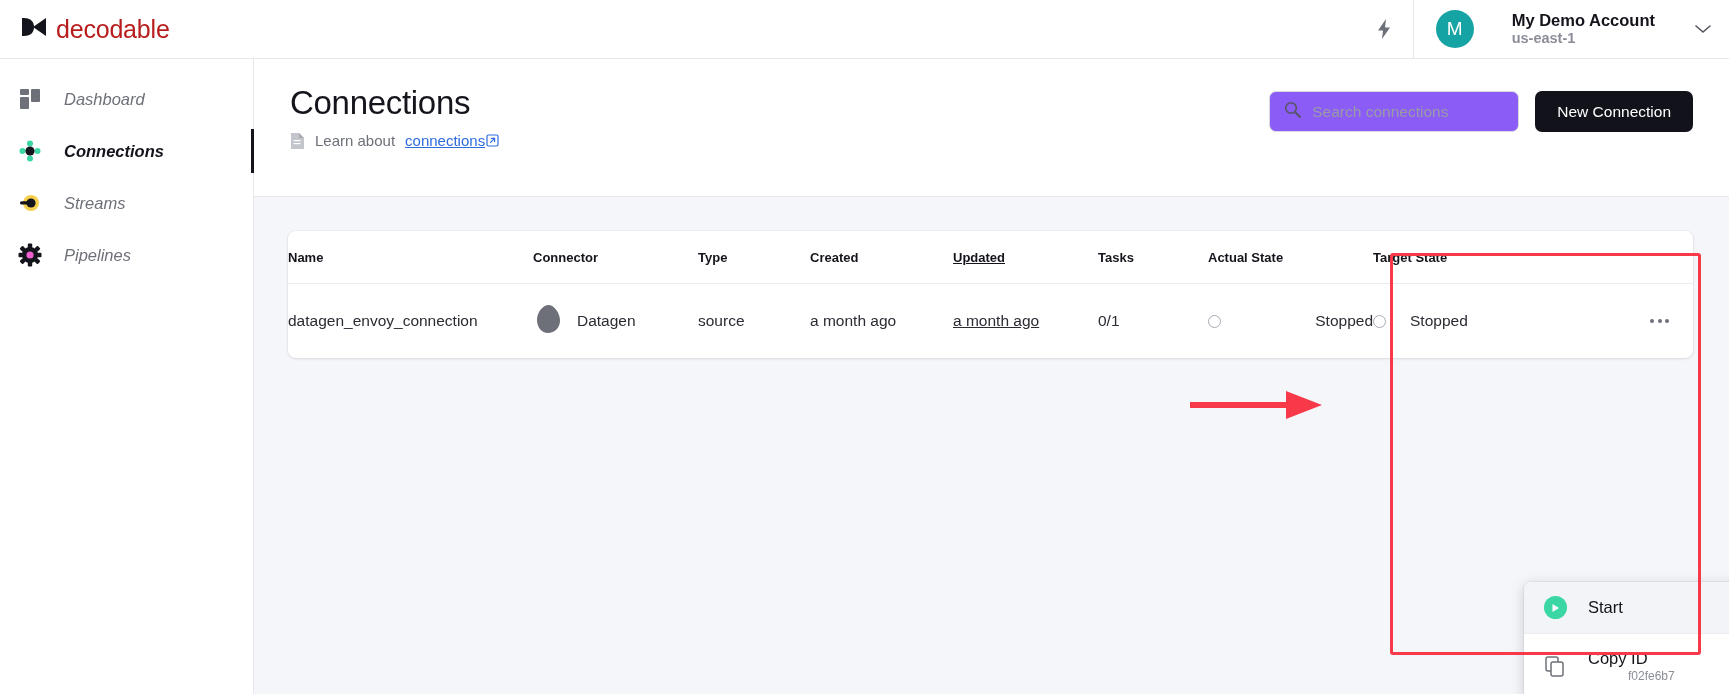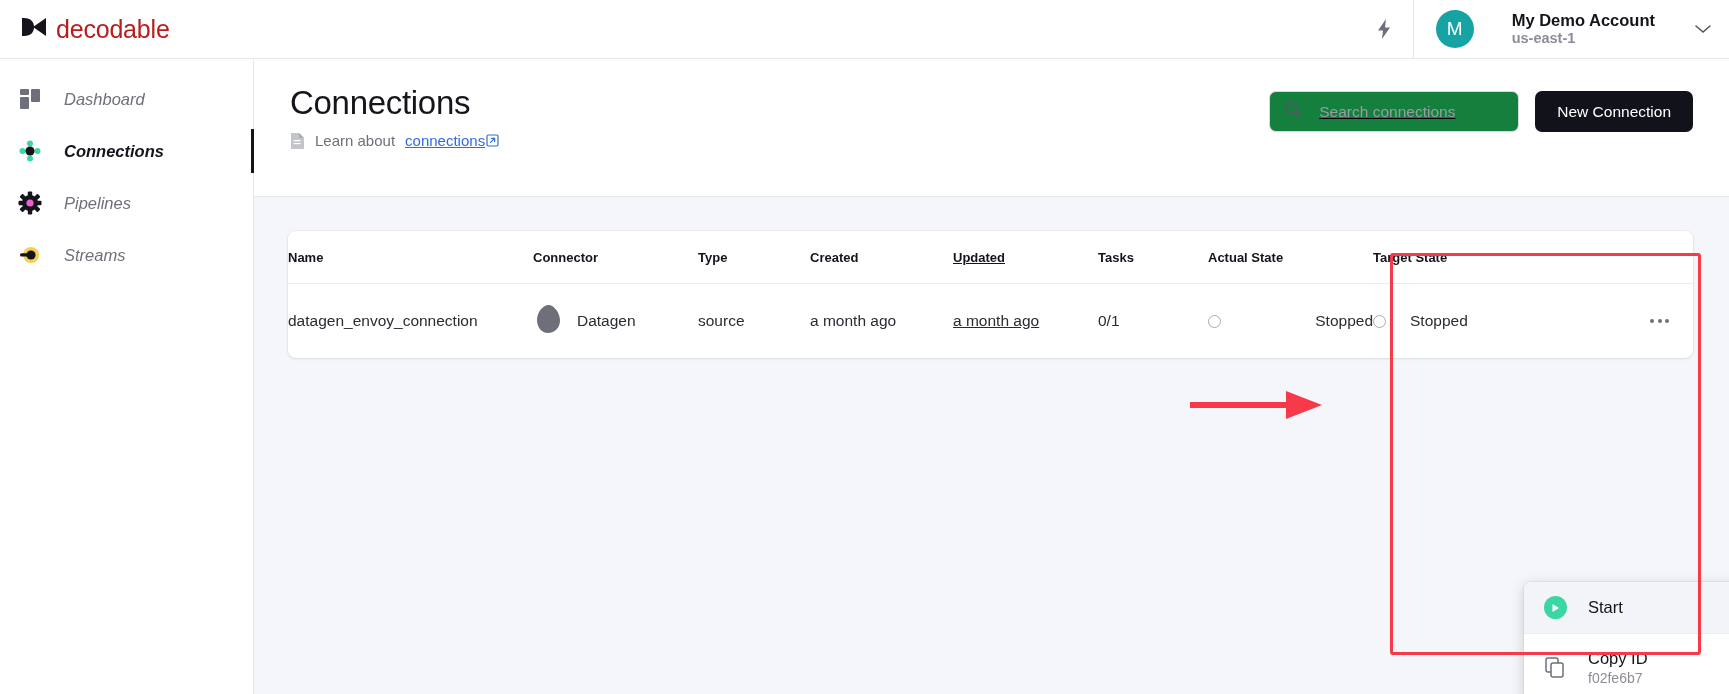--- a/index.html
+++ b/index.html
@@ -137,26 +137,25 @@
     gap: 1px;
   }
   .ext-icon { display: inline-flex; }
 
   .page-head-right { margin-left: auto; display: flex; align-items: center; gap: 16px; padding-top: 6px; }
   .search-box {
     width: 250px;
     height: 41px;
     border: 1px solid #d8dae0;
     border-radius: 7px;
-    background: #15803d;
-    display: flex;
-    align-items: center;
-    gap: 18px;
+    background: #8b5cf6;
+    display: flex;
+    align-items: center;
+    gap: 11px;
     padding: 0 14px;
-    text-decoration: underline;
   }
   .search-box input {
     border: none;
     outline: none;
     font-size: 15.5px;
     color: #14141c;
     font-family: inherit;
     width: 100%;
     background: transparent;
   }
@@ -249,21 +248,21 @@
     display: flex;
     align-items: center;
     gap: 20px;
     padding: 14px 18px;
     cursor: pointer;
   }
   .menu-item.highlight { background: #f3f4f7; }
   .menu-icon { width: 26px; display: flex; align-items: center; justify-content: center; flex: 0 0 auto; }
   .menu-text { display: flex; flex-direction: column; line-height: 1.3; min-width: 0; }
   .menu-label { font-size: 16.5px; color: #14141c; }
-  .menu-sub { font-size: 14px; color: #8b8d98; white-space: nowrap; overflow: hidden; text-overflow: ellipsis; }
+  .menu-sub { font-size: 12px; color: #8b8d98; white-space: nowrap; overflow: hidden; text-overflow: ellipsis; margin-left: 40px; }
   .menu-sep { height: 1px; background: #ebecf0; margin: 0; }
   .play-circle {
     width: 23px; height: 23px;
     border-radius: 50%;
     background: #3ad6a4;
     display: flex; align-items: center; justify-content: center;
   }
 
   
   .anno-box {
@@ -335,51 +334,51 @@
         <span class="nav-icon">
           <svg width="24" height="24" viewBox="0 0 24 24">
             <circle cx="12" cy="4.5" r="3" fill="#3ad6a4"></circle>
             <circle cx="12" cy="19.5" r="3" fill="#3ad6a4"></circle>
             <circle cx="4.5" cy="12" r="3" fill="#3ad6a4"></circle>
             <circle cx="19.5" cy="12" r="3" fill="#3ad6a4"></circle>
             <circle cx="12" cy="12" r="4.6" fill="#14141c"></circle>
           </svg>
         </span>
         <span class="nav-label">Connections</span>
+      </div>
+
+      <div class="nav-item">
+        <span class="nav-icon">
+          <svg width="24" height="24" viewBox="0 0 24 24">
+            <circle cx="13" cy="12" r="8" fill="#f5cf4e"></circle>
+            <circle cx="13" cy="12" r="4.6" fill="#14141c"></circle>
+            <rect x="2" y="10.2" width="9" height="3.4" rx="1.6" fill="#14141c"></rect>
+          </svg>
+        </span>
+        <span class="nav-label">Streams</span>
       </div>
 
       <div class="nav-item">
         <span class="nav-icon">
           <svg width="24" height="24" viewBox="0 0 24 24">
             <g fill="#14141c">
               <circle cx="12" cy="12" r="8"></circle>
               <rect x="9.8" y="0.5" width="4.4" height="5" rx="1"></rect>
               <rect x="9.8" y="18.5" width="4.4" height="5" rx="1"></rect>
               <rect x="0.5" y="9.8" width="5" height="4.4" rx="1"></rect>
               <rect x="18.5" y="9.8" width="5" height="4.4" rx="1"></rect>
               <rect x="2.6" y="3.4" width="4.4" height="5" rx="1" transform="rotate(-45 4.8 5.9)"></rect>
               <rect x="17" y="3.4" width="4.4" height="5" rx="1" transform="rotate(45 19.2 5.9)"></rect>
               <rect x="2.6" y="15.6" width="4.4" height="5" rx="1" transform="rotate(45 4.8 18.1)"></rect>
               <rect x="17" y="15.6" width="4.4" height="5" rx="1" transform="rotate(-45 19.2 18.1)"></rect>
             </g>
             <circle cx="12" cy="12" r="3.6" fill="#ef5fd0"></circle>
           </svg>
         </span>
         <span class="nav-label">Pipelines</span>
-      </div>
-
-      <div class="nav-item">
-        <span class="nav-icon">
-          <svg width="24" height="24" viewBox="0 0 24 24">
-            <circle cx="13" cy="12" r="8" fill="#f5cf4e"></circle>
-            <circle cx="13" cy="12" r="4.6" fill="#14141c"></circle>
-            <rect x="2" y="10.2" width="9" height="3.4" rx="1.6" fill="#14141c"></rect>
-          </svg>
-        </span>
-        <span class="nav-label">Streams</span>
       </div>
 
     </nav>
 
     <div class="main">
 
       <div class="page-head">
         <div class="page-head-left">
           <h1 class="page-title">Connections</h1>
           <div class="page-sub">

